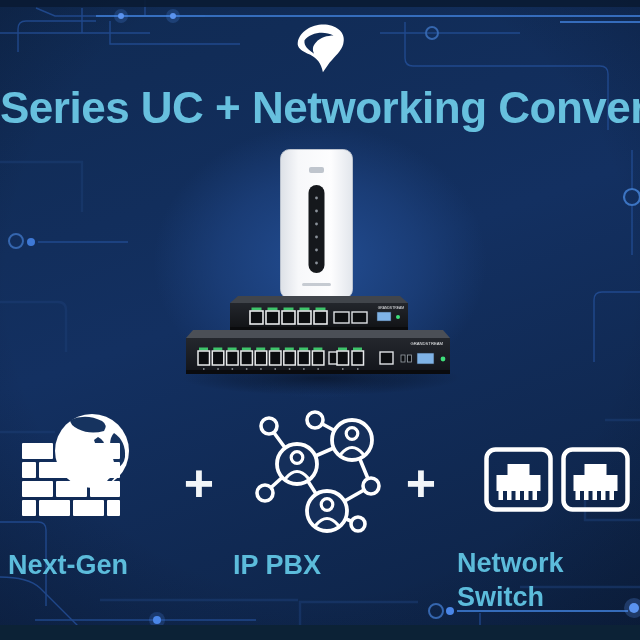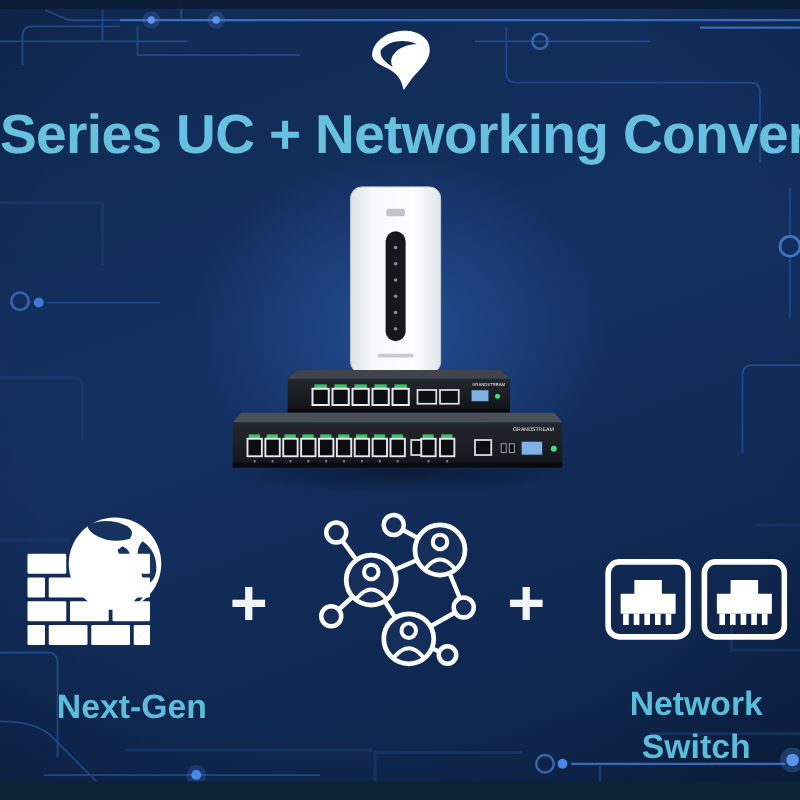--- a/index.html
+++ b/index.html
@@ -9,21 +9,21 @@
       radial-gradient(ellipse 225px 185px at 320px 262px, rgba(35,78,148,.95) 0%, rgba(28,64,124,.78) 45%, rgba(21,48,95,0) 74%),
       radial-gradient(circle 540px at 50% 44%, rgba(0,0,0,0) 58%, rgba(5,13,28,.45) 100%),
       linear-gradient(160deg,#102a52 0%,#133061 45%,#0d2244 100%);}
   .abs{position:absolute;}
   #bgsvg{left:0;top:0;}
   #headline{left:0;top:80px;width:640px;height:58px;overflow:visible;text-align:center;white-space:nowrap;
     font-size:44px;font-weight:bold;letter-spacing:-0.5px;color:#67c0de;line-height:56px;}
   .plus{width:56px;height:56px;text-align:center;font-size:52px;font-weight:bold;color:#f2f5f8;line-height:56px;}
   #plus1{left:171px;top:455px;}
   #plus2{left:393px;top:455px;}
-  .flabel{text-align:center;font-size:27px;font-weight:bold;color:#5cbcdb;line-height:34px;}
+  .flabel{text-align:left;font-size:27px;font-weight:bold;color:#5cbcdb;line-height:34px;}
   #lab1{left:8px;top:548px;width:195px;}
   #lab2{left:233px;top:548px;width:170px;}
   #lab3{left:457px;top:546px;width:200px;}
   #shadow{left:176px;top:360px;width:290px;height:36px;
     background:radial-gradient(ellipse at center, rgba(3,7,16,.55) 0%, rgba(3,7,16,0) 68%);}
 </style>
 </head>
 <body>
 
 <div id="stage">
@@ -260,18 +260,21 @@
         <rect x="48.5" y="44" width="4.5" height="9" fill="#ffffff"></rect>
       </g>
     </defs>
     <use href="#rj45" x="0"></use>
     <use href="#rj45" x="77"></use>
   </svg>
 
   <div id="lab1" class="abs flabel">
     <div>Next-Gen</div>
   </div>
+  <div id="lab2" class="abs flabel">
+    <div>IP PBX</div>
+  </div>
   <div id="lab3" class="abs flabel">
     <div>Network</div>
     <div>Switch</div>
   </div>
 
 </div>
 
 </body></html>

